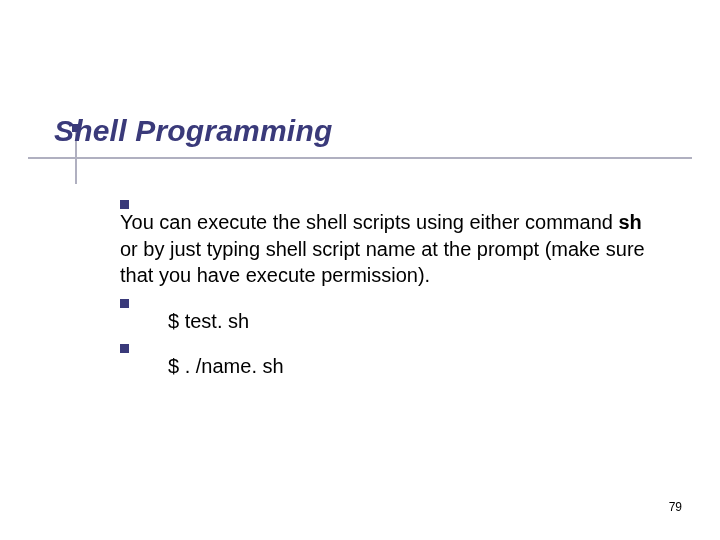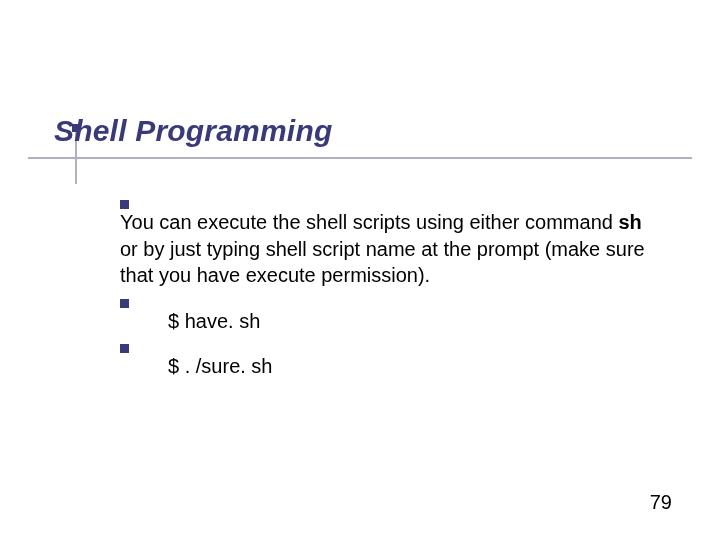--- a/index.html
+++ b/index.html
@@ -86,23 +86,23 @@
   }
   .row.sub .txt {
     text-indent: 48px;
   }
   .txt {
     flex: 1;
   }
   .bold { font-weight: bold; }
   .pagenum {
     position: absolute;
-    right: 48px;
+    right: 38px;
     bottom: 26px;
-    font-size: 20px;
+    font-size: 12px;
   }
 </style>
 </head>
 <body>
 
 <div class="slide">
 
   <div class="vr"></div>
   <div class="vknob"></div>
 
@@ -117,25 +117,25 @@
     <div class="row">
       <div class="bullet"></div>
       <div class="txt">
         <span>You can execute the shell scripts using either command </span><span class="bold">sh</span><span> or by just typing shell script name at the prompt (make sure that you have execute permission).</span>
       </div>
     </div>
 
 
     <div class="row sub">
       <div class="bullet"></div>
-      <div class="txt">$ have. sh</div>
+      <div class="txt">$ test. sh</div>
     </div>
 
     <div class="row sub">
       <div class="bullet"></div>
-      <div class="txt">$ . /sure. sh</div>
+      <div class="txt">$ . /name. sh</div>
     </div>
 
   </div>
 
   <div class="pagenum">79</div>
 
 </div>
 
 </body></html>

